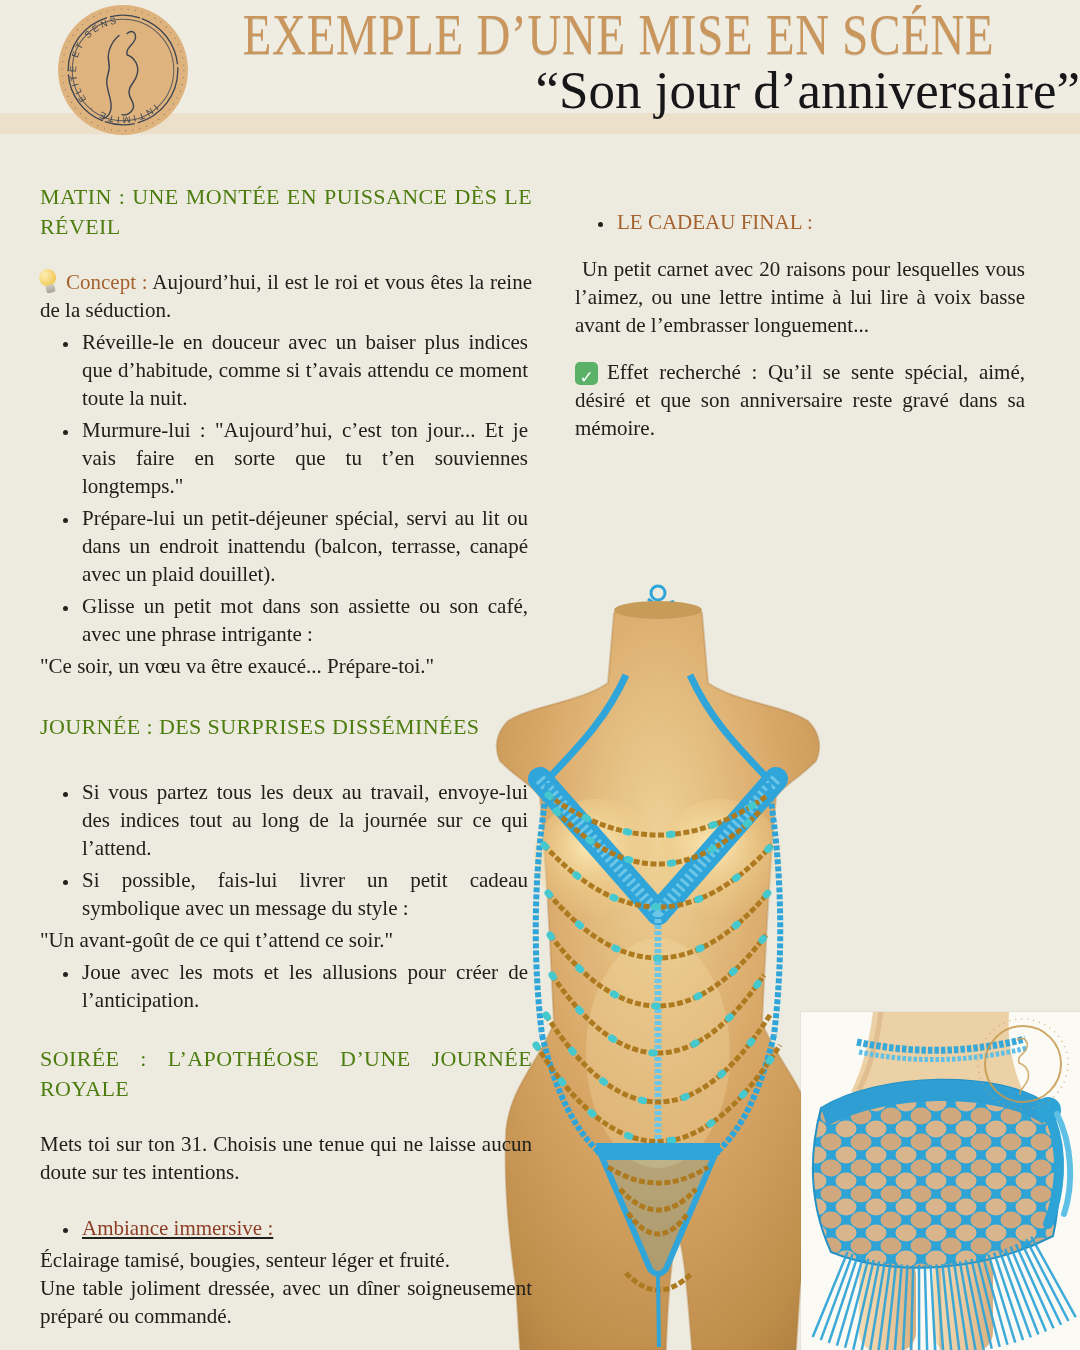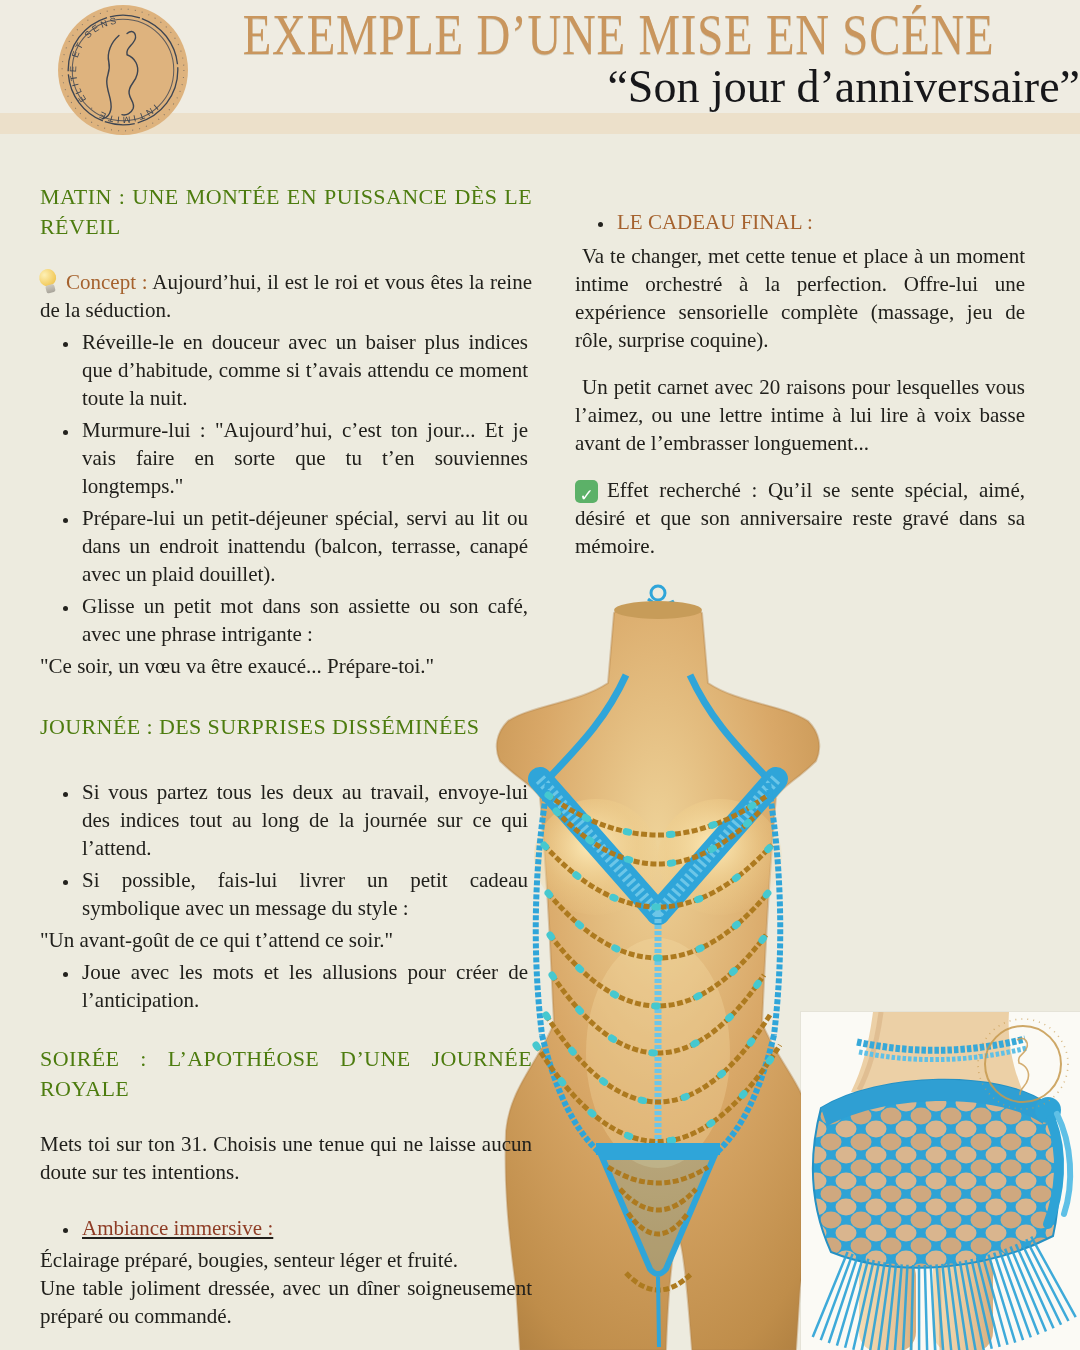--- a/index.html
+++ b/index.html
@@ -7,21 +7,21 @@
         font-family:"Liberation Serif","DejaVu Serif",serif;color:#21201c;overflow:hidden;}
 
   
   .header{position:absolute;top:0;left:0;right:0;height:113px;background:#efece2;z-index:3;}
   .band{position:absolute;top:113px;left:0;right:0;height:21px;background:#ece0ca;z-index:3;}
   .logo{position:absolute;top:3px;left:56px;width:134px;height:134px;z-index:6;}
   .titles{position:absolute;left:130px;right:0;top:0;text-align:right;z-index:4;}
   .title{margin:2px 0 0 0;font-size:57px;font-weight:500;color:#c9965e;letter-spacing:1px;
          white-space:nowrap;transform:scaleX(.82);transform-origin:50% 50%;
          text-shadow:0 1px 0 rgba(120,90,40,.25);}
-  .subtitle{margin-top:-7px;font-size:46px;font-weight:500;color:#17171a;letter-spacing:0;}
+  .subtitle{margin-top:-7px;font-size:53px;font-weight:500;color:#17171a;letter-spacing:0;}
 
   
   .col{position:absolute;font-size:21px;line-height:28px;text-align:justify;z-index:2;}
   .col-left{left:40px;width:492px;top:182px;}
   .col-right{left:575px;width:450px;top:204px;}
   h3.sec{font-size:22px;line-height:30px;font-weight:500;color:#4d7c0f;margin:0;
          letter-spacing:.4px;text-align:justify;}
   h3.matin{margin-bottom:26px;}
   h3.journee{margin-top:32px;margin-bottom:36px;}
   h3.soiree{margin-top:30px;margin-bottom:26px;}
@@ -115,29 +115,28 @@
       <li>Joue avec les mots et les allusions pour créer de l’anticipation.</li>
     </ul>
 
     <h3 class="sec soiree">SOIRÉE : L’APOTHÉOSE D’UNE JOURNÉE ROYALE</h3>
 
     <p>Mets toi sur ton 31. Choisis une tenue qui ne laisse aucun doute sur tes intentions.</p>
 
     <ul class="gap28">
       <li><span class="ambiance">Ambiance immersive :</span></li>
     </ul>
-    <p class="quote"> Éclairage préparé, bougies, senteur léger et fruité.</p>
+    <p class="quote"> Éclairage tamisé, bougies, senteur léger et fruité.</p>
     <p>Une table joliment dressée, avec un dîner soigneusement préparé ou commandé.</p>
   </section>
 
   <section class="col col-right">
     <ul>
       <li><span class="accent">LE CADEAU FINAL :</span></li>
     </ul>
-    <p class="gap6 p-indent">Va te changer, met cette tenue et place à un moment intime orchestré à la perfection. Offre-lui une expérience sensorielle complète (massage, jeu de rôle, surprise coquine).</p>
     <p class="gap30 p-indent">Un petit carnet avec 20 raisons pour lesquelles vous l’aimez, ou une lettre intime à lui lire à voix basse avant de l’embrasser longuement...</p>
     <p class="gap30"><span class="check-icon"></span><span>Effet recherché : Qu’il se sente spécial, aimé, désiré et que son anniversaire reste gravé dans sa mémoire.</span></p>
   </section>
 
   <figure class="mannequin">
     <svg viewBox="0 0 364 767" width="364" height="767">
       <defs>
         <radialGradient id="skinG" cx="50%" cy="32%" r="85%">
           <stop offset="0%" stop-color="#eed298"></stop>
           <stop offset="45%" stop-color="#d9a868"></stop>

